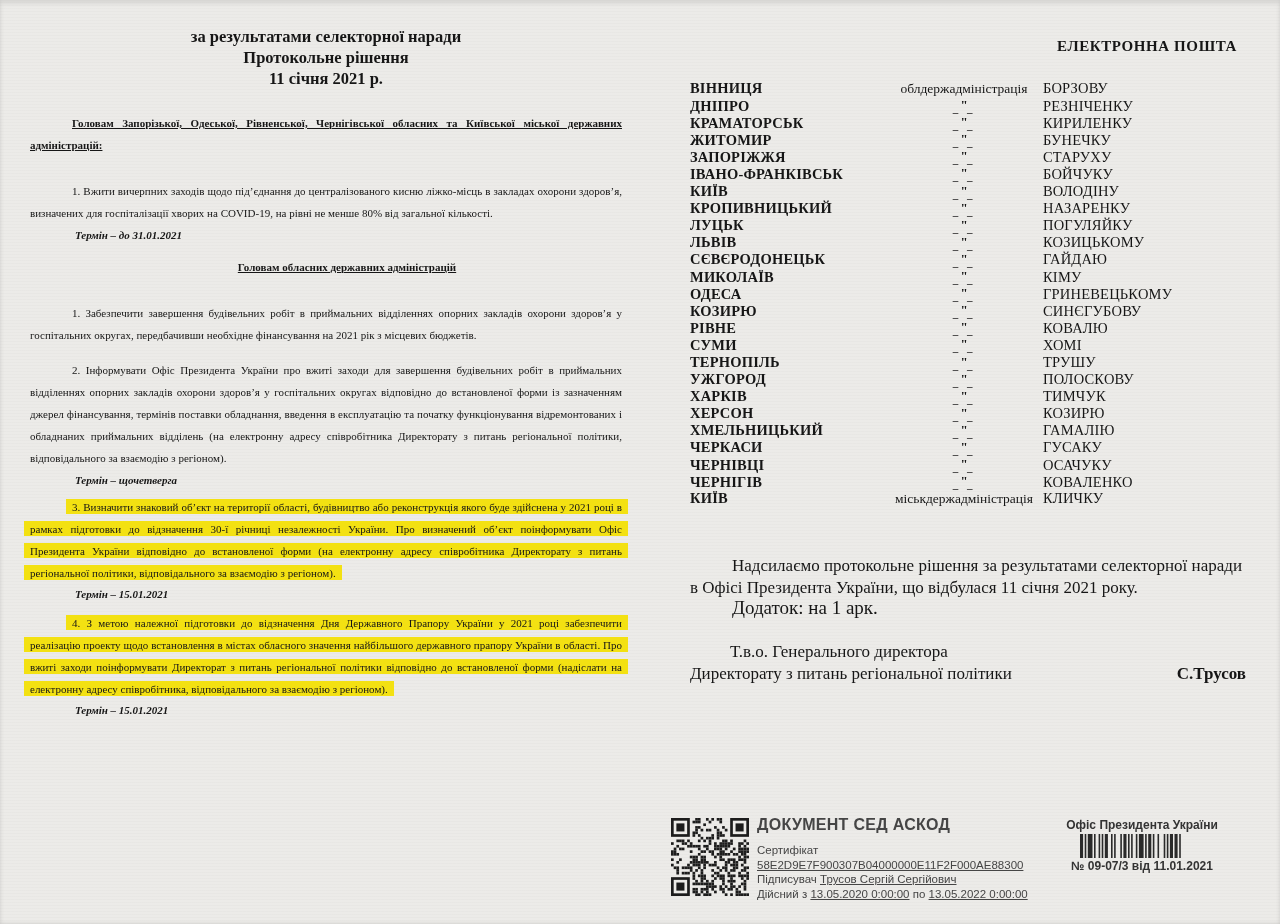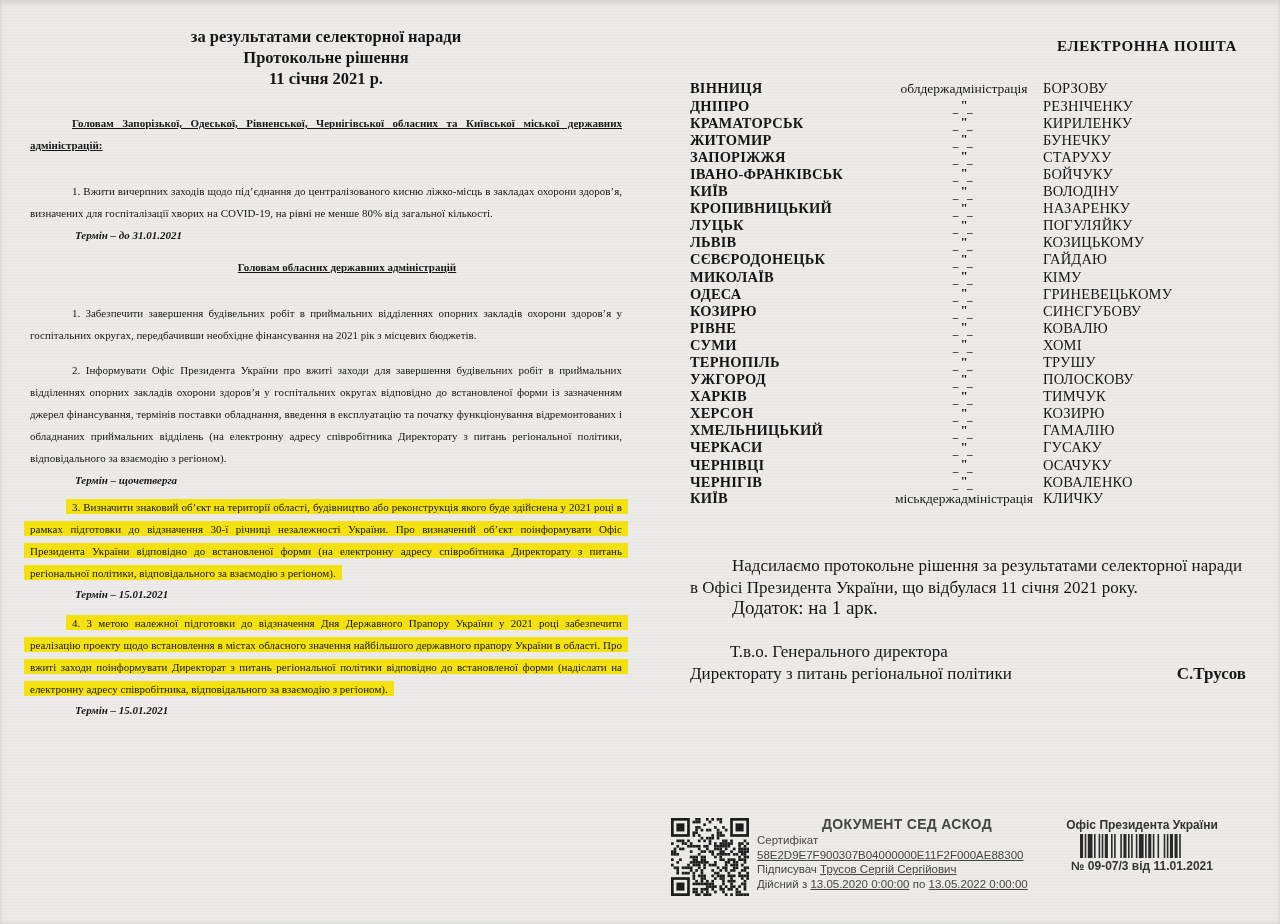--- a/index.html
+++ b/index.html
@@ -68,21 +68,21 @@
     font-size:17px; line-height:22px;
   }
   .sig-line1 { padding-left:40px; }
   .sig-name { font-weight:bold; white-space:nowrap; }
   
   .qr { position:absolute; left:671px; top:818px; width:78px; height:78px; }
   .sed-block {
     position:absolute; left:757px; top:816px; width:300px;
     font-family:"Liberation Sans","DejaVu Sans",sans-serif; color:#454545;
   }
-  .sed-title { font-size:14px; font-weight:bold; letter-spacing:0.3px; margin-bottom:1px;text-align:center; }
+  .sed-title { font-size:16px; font-weight:bold; letter-spacing:0.3px; margin-bottom:9px; }
   .sed-line { font-size:11.5px; line-height:14.5px; }
   .sed-line .u { text-decoration:underline;text-align:center; }
   .stamp {
     position:absolute; left:1064px; top:818px; width:156px; text-align:center;
     font-family:"Liberation Sans","DejaVu Sans",sans-serif; color:#333;
   }
   .stamp-org { font-size:12px; font-weight:bold; white-space:nowrap; }
   .stamp-barcode { margin:2px auto 1px; display:block; }
   .stamp-num { font-size:12px; font-weight:bold; white-space:nowrap; }
 </style>

